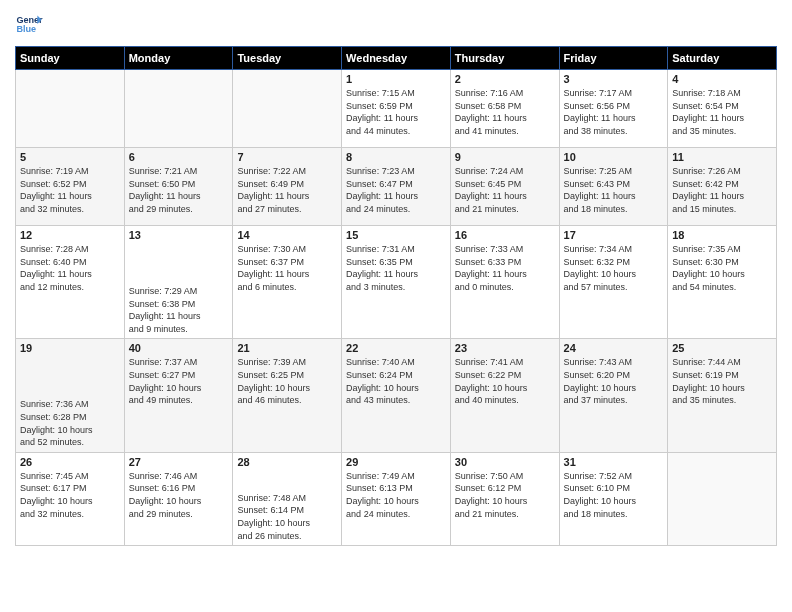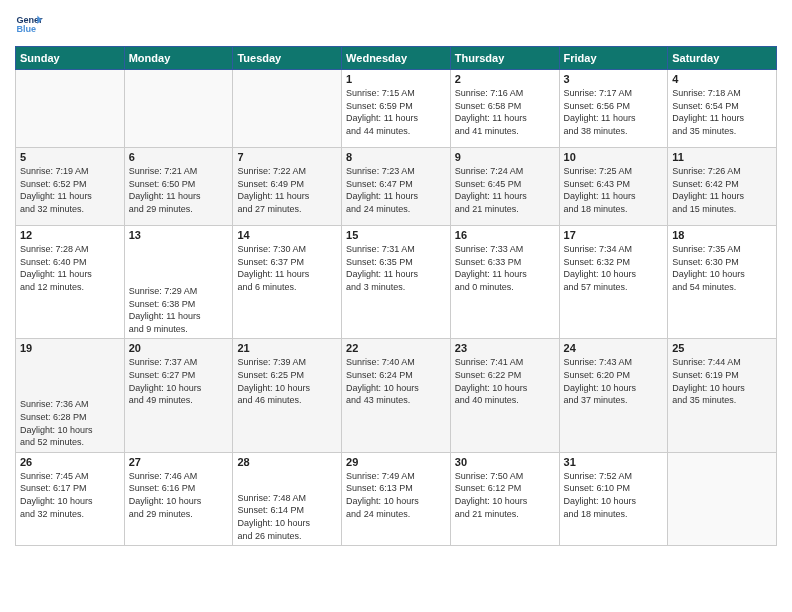--- a/index.html
+++ b/index.html
@@ -40,21 +40,21 @@
     .subtitle {
       font-size: 13px;
       color: #444;
     }
     table {
       width: 100%;
       border-collapse: collapse;
       table-layout: fixed;
     }
     thead tr th {
-      background: #0f766e;
+      background: #000000;
       color: #fff;
       font-size: 11px;
       font-weight: bold;
       padding: 5px 4px;
       text-align: left;
       border: 1px solid #2d5a9e;
     }
     tbody tr td {
       vertical-align: top;
       border: 1px solid #ccc;
@@ -247,21 +247,21 @@
         </tr>
         <tr>
           <td>
             <span class="day-number">19</span>
             <div class="day-info" style="white-space: pre-line; margin-top: 44px;">Sunrise: 7:36 AM
 Sunset: 6:28 PM
 Daylight: 10 hours
 and 52 minutes.</div>
           </td>
           <td>
-            <span class="day-number">20</span>
+            <span class="day-number">40</span>
             <div class="day-info" style="white-space: pre-line;">Sunrise: 7:37 AM
 Sunset: 6:27 PM
 Daylight: 10 hours
 and 49 minutes.</div>
           </td>
           <td>
             <span class="day-number">21</span>
             <div class="day-info" style="white-space: pre-line;">Sunrise: 7:39 AM
 Sunset: 6:25 PM
 Daylight: 10 hours

